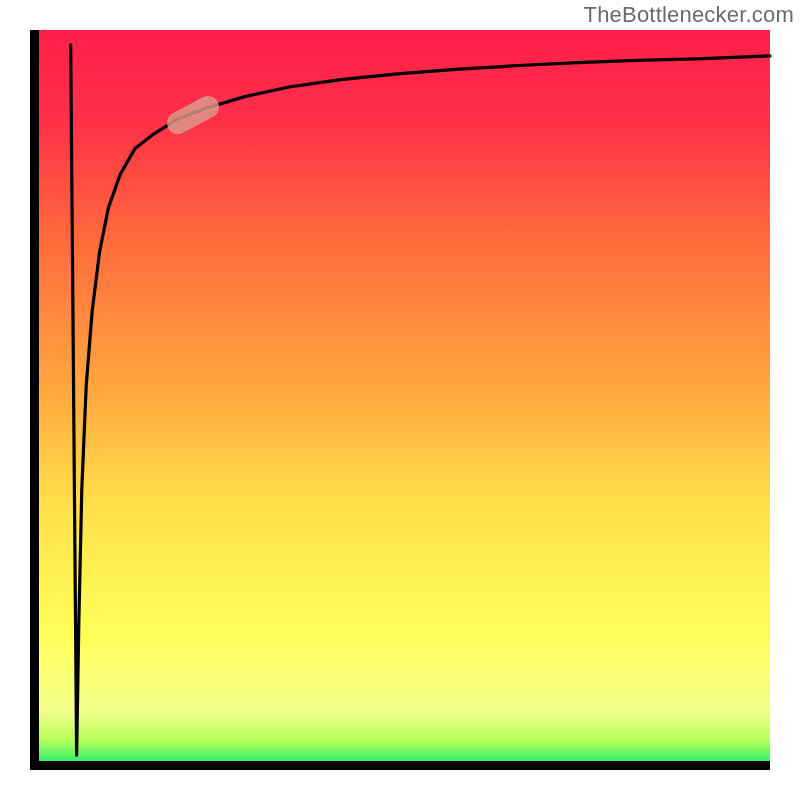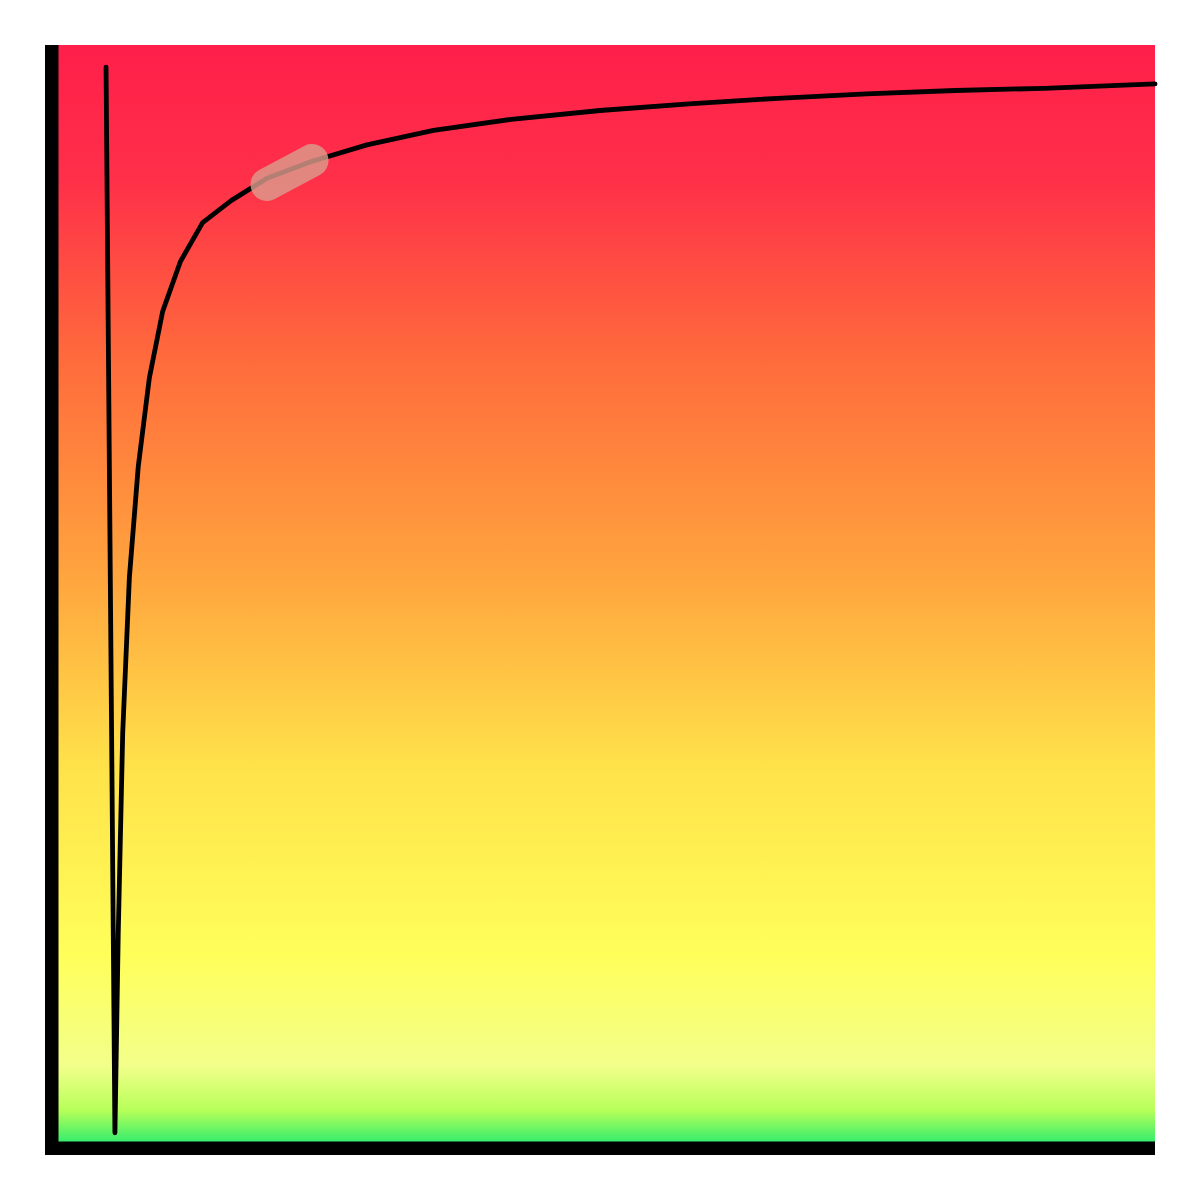--- a/index.html
+++ b/index.html
@@ -65,20 +65,21 @@
     height: 22px;
     background: rgba(220,155,140,0.82);
     border-radius: 11px;
   }
 </style>
 </head>
 <body>
 
 <div class="stage">
 
+  <div class="watermark">TheBottlenecker.com</div>
 
   <div class="plot">
 
     <svg class="gradient" viewBox="0 0 740 740" preserveAspectRatio="none">
       <defs>
         <linearGradient id="grad" x1="0" y1="1" x2="0" y2="0">
             <stop offset="0%" stop-color="#00e676"></stop>
             <stop offset="4%" stop-color="#b6ff59"></stop>
             <stop offset="8%" stop-color="#f2ff8a"></stop>
             <stop offset="18%" stop-color="#ffff5a"></stop>

